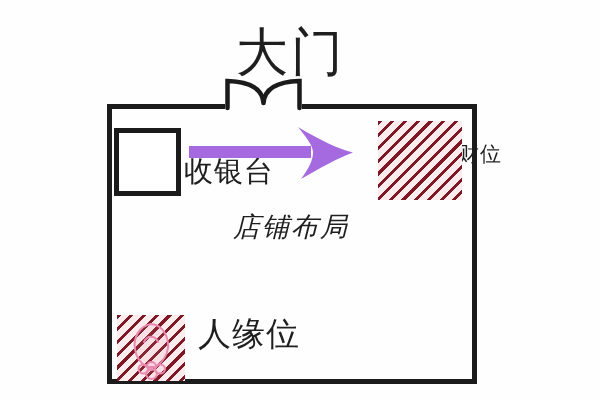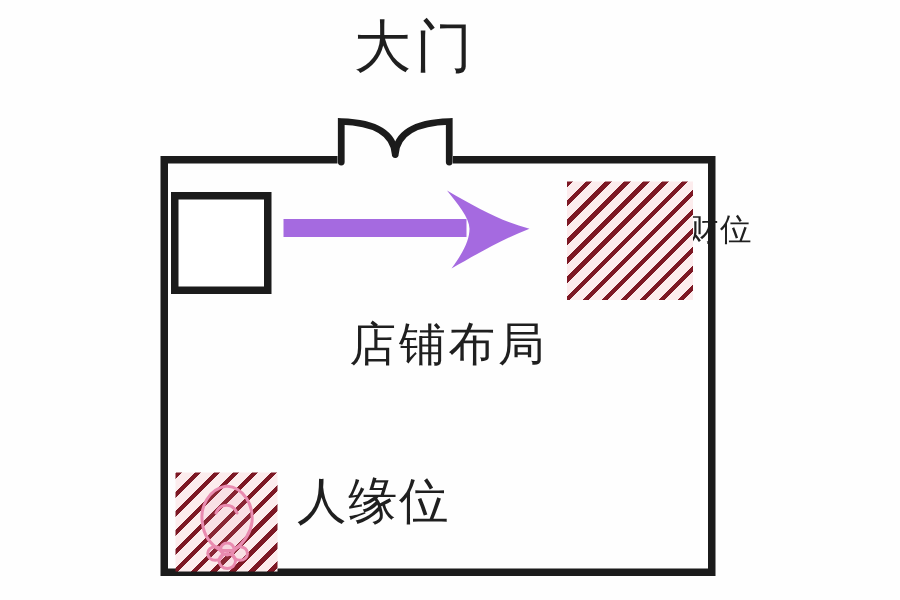--- a/index.html
+++ b/index.html
@@ -14,23 +14,23 @@
     background: var(--background, #fefefe);
     overflow: hidden;
   }
   .label {
     position: absolute;
     color: var(--text, #1f1f1f);
     font-weight: 500;
     white-space: nowrap;
     line-height: 1.1;
   }
-  .door-label      { left: 236px; top: 12px;  font-size: 38px; letter-spacing: 3px; }
+  .door-label      { left: 236px; top: 24px;  font-size: 52px; letter-spacing: 3px; }
   .cashier-label   { left: 184px; top: 156px; font-size: 29px; letter-spacing: 1px; }
-  .title-label     { left: 233px; top: 213px; font-size: 31px; letter-spacing: 2px; }
+  .title-label     { left: 233px; top: 213px; font-size: 27px; letter-spacing: 2px; font-style: italic; }
   .wealth-label    { left: 458px; top: 142px; font-size: 21px; letter-spacing: 1px; }
   .popularity-label{ left: 198px; top: 316px; font-size: 33px; letter-spacing: 1px; }
 
   .walls {
     position: absolute;
     left: 107px; top: 104px;
     width: 370px; height: 280px;
     border: 5px solid var(--wall, #1b1b1b);
     box-sizing: border-box;
     background: transparent;
@@ -105,20 +105,21 @@
                C161,363 167,357 168,348
                C169,337 163,325 151,324 Z"></path>
       <path fill="none" d="M144,342 C147,335 155,335 158,342"></path>
       <ellipse cx="143.5" cy="369" rx="5" ry="4.5"></ellipse>
       <ellipse cx="160" cy="369" rx="5" ry="4.5"></ellipse>
       <ellipse cx="151.5" cy="374" rx="5.5" ry="5"></ellipse>
       <ellipse cx="151.5" cy="366" rx="4.5" ry="4"></ellipse>
     </g>
   </svg>
 
+  <div class="label cashier-label">收银台</div>
 
   <div class="label title-label">店铺布局</div>
 
   <div class="label wealth-label">财位</div>
 
   <div class="label popularity-label">人缘位</div>
 
 </div>
 
 </body></html>

